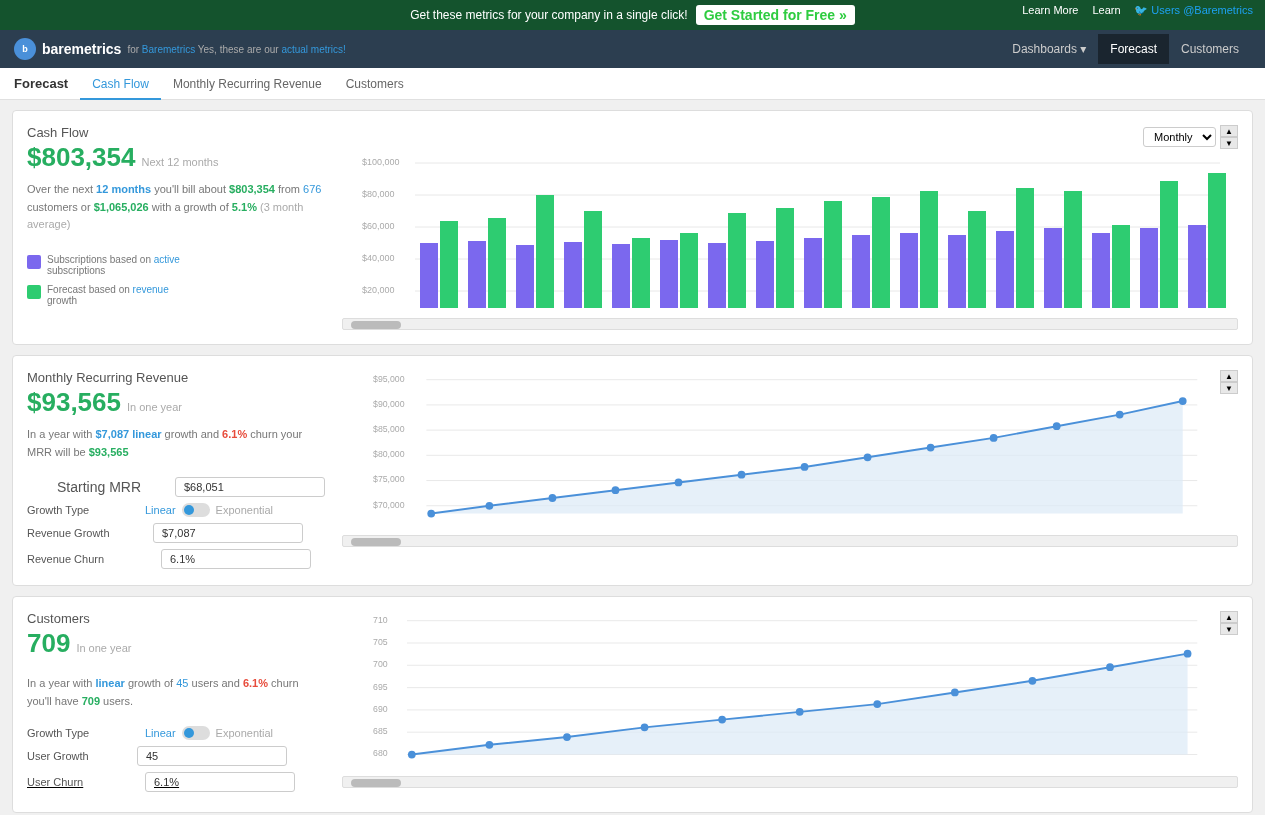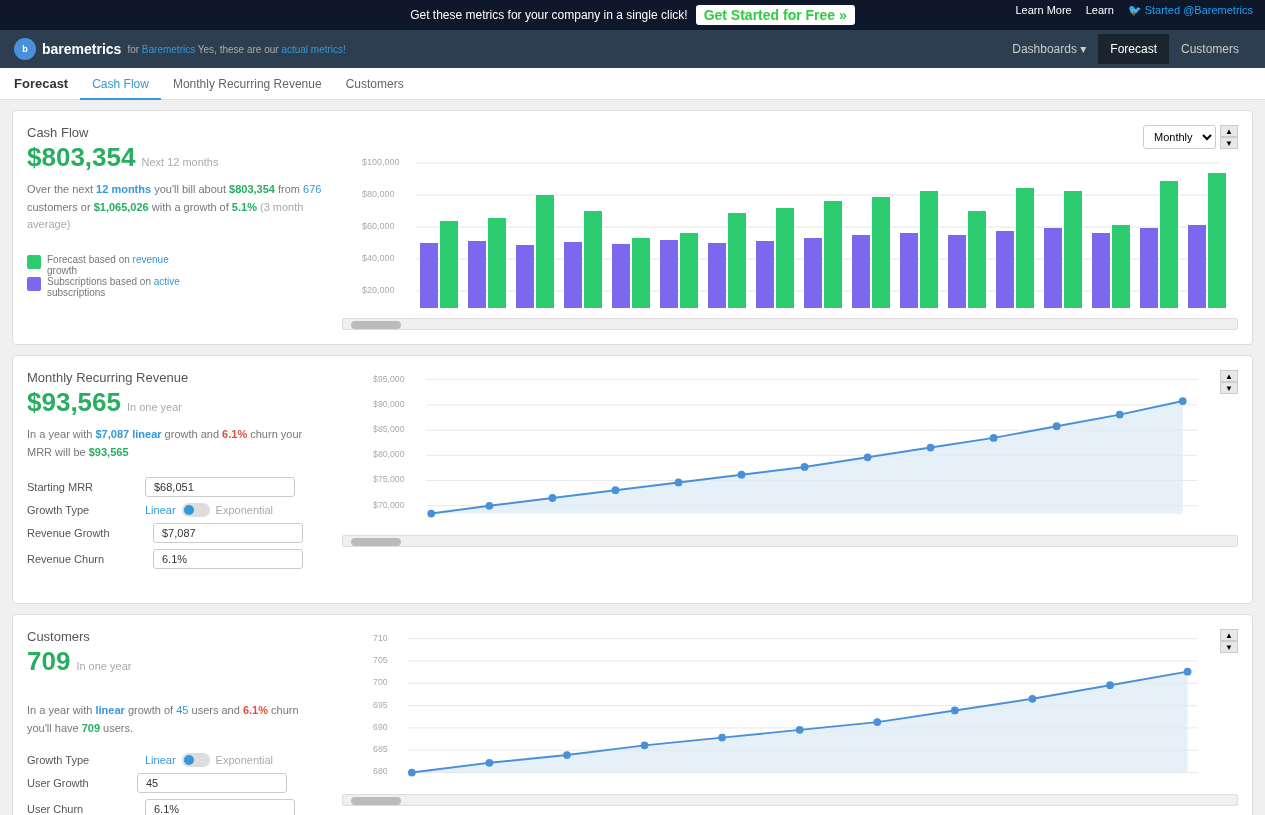--- a/index.html
+++ b/index.html
@@ -7,27 +7,27 @@
 
     
     .y-axis-label {
       font-size: 9px;
       fill: #aaa;
     }
   </style>
 </head>
 <body>
 
-<div style="background:#0f172a;color:#fff;text-align:center;padding:5px 1px;font-size:12px;position:relative;display:flex;align-items:center;justify-content:center;gap:8px;">
+<div style="background:#14532d;color:#fff;text-align:center;padding:5px 1px;font-size:12px;position:relative;display:flex;align-items:center;justify-content:center;gap:8px;">
   <span>Get these metrics for your company in a single click!</span>
   <a style="background:#fff;color:#2ecc40;border-radius:3px;padding:2px 8px;text-decoration:none;font-size:14px;font-weight:bold;">Get Started for Free »</a>
   <div style="position:absolute;right:12px;top:4px;display:flex;gap:14px;font-size:11px;">
     <span style="cursor:pointer;">Learn More</span>
     <span style="cursor:pointer;">Learn</span>
-    <span style="cursor:pointer;color:#1da1f2;">🐦 Started @Baremetrics</span>
+    <span style="cursor:pointer;color:#1da1f2;">🐦 Users @Baremetrics</span>
   </div>
 </div>
 
 <div style="background:#2c3e50;display:flex;align-items:center;justify-content:space-between;padding:0 14px;height:38px;">
   <div style="display:flex;align-items:center;gap:6px;">
     <div style="width:22px;height:22px;background:#4a90d9;border-radius:50%;display:flex;align-items:center;justify-content:center;color:#fff;font-size:9px;font-weight:bold;">b</div>
     <span style="color:#fff;font-weight:bold;font-size:14px;">baremetrics</span>
     <span style="color:#aaa;font-size:10px;">for <a style="color:#3498db;text-decoration:none;">Baremetrics</a> Yes, these are our <a style="color:#3498db;text-decoration:none;">actual metrics!</a></span>
   </div>
   <div style="display:flex;align-items:center;">
@@ -50,32 +50,32 @@
     <div style="min-width:315px;max-width:315px;padding-right:16px;">
       <div style="color:#555;font-size:13px;margin-bottom:2px;">Cash Flow</div>
       <div style="display:flex;align-items:baseline;gap:6px;">
         <span style="font-size:26px;font-weight:bold;color:#27ae60;">$803,354</span>
         <span style="color:#aaa;font-size:11px;">Next 12 months</span>
       </div>
       <div style="color:#777;font-size:11px;margin-top:8px;line-height:1.6;">
         Over the next <span style="color:#3498db;font-weight:bold;">12 months</span> you'll bill about <span style="color:#27ae60;font-weight:bold;">$803,354</span> from <span style="color:#3498db;">676</span> customers or <span style="color:#27ae60;font-weight:bold;">$1,065,026</span> with a growth of <span style="color:#27ae60;font-weight:bold;">5.1%</span> <span style="color:#aaa;">(3 month average)</span>
       </div>
       <div style="margin-top:20px;">
+        <div style="display:flex;align-items:flex-start;gap:6px;margin-bottom:8px;font-size:10px;color:#777;">
+          <div style="width:14px;height:14px;background:#7b68ee;border-radius:2px;flex-shrink:0;margin-top:1px;"></div>
+          <span>Subscriptions based on <a style="color:#3498db;text-decoration:none;">active</a><br>subscriptions</span>
+        </div>
         <div style="display:flex;align-items:flex-start;gap:6px;font-size:10px;color:#777;">
           <div style="width:14px;height:14px;background:#2ecc71;border-radius:2px;flex-shrink:0;margin-top:1px;"></div>
           <span>Forecast based on <a style="color:#3498db;text-decoration:none;">revenue</a><br>growth</span>
         </div>
-        <div style="display:flex;align-items:flex-start;gap:6px;margin-bottom:8px;font-size:10px;color:#777;">
-          <div style="width:14px;height:14px;background:#7b68ee;border-radius:2px;flex-shrink:0;margin-top:1px;"></div>
-          <span>Subscriptions based on <a style="color:#3498db;text-decoration:none;">active</a><br>subscriptions</span>
-        </div>
       </div>
     </div>
     <div style="flex:1;position:relative;">
-      <div style="display:flex;justify-content:flex-end;margin-bottom:4px;gap:4px;">
+      <div style="display:flex;justify-content:flex-end;margin-bottom:4px;gap:4px;align-items:center;">
         <select style="border:1px solid #ccc;border-radius:3px;padding:2px 6px;font-size:11px;background:#fff;cursor:pointer;">
           <option>Monthly</option>
         </select>
         <div style="display:flex;flex-direction:column;">
           <div style="width:18px;height:12px;background:#e8e8e8;display:flex;align-items:center;justify-content:center;font-size:8px;cursor:pointer;border:1px solid #ccc;">▲</div>
           <div style="width:18px;height:12px;background:#e8e8e8;display:flex;align-items:center;justify-content:center;font-size:8px;cursor:pointer;border:1px solid #ccc;">▼</div>
         </div>
       </div>
       <div style="position:relative;">
         <svg width="100%" height="160" viewBox="0 0 860 160">
@@ -156,38 +156,38 @@
       <div style="color:#555;font-size:13px;margin-bottom:2px;">Monthly Recurring Revenue</div>
       <div style="display:flex;align-items:baseline;gap:6px;">
         <span style="font-size:26px;font-weight:bold;color:#27ae60;">$93,565</span>
         <span style="color:#aaa;font-size:11px;">In one year</span>
       </div>
       <div style="color:#777;font-size:11px;margin-top:8px;line-height:1.6;">
         In a year with <span style="color:#3498db;font-weight:bold;">$7,087 linear</span> growth and <span style="color:#e74c3c;font-weight:bold;">6.1%</span> churn your MRR will be <span style="color:#27ae60;font-weight:bold;">$93,565</span>
       </div>
       <div style="margin-top:16px;">
         <div style="display:flex;align-items:center;margin-bottom:6px;gap:8px;">
-          <span style="min-width:110px;font-size:11px;color:#555;">Starting MRR</span>
+          <span style="min-width:110px;font-size:14px;color:#555;margin-left:30px;">Starting MRR</span>
           <input value="$68,051" style="border: 1px solid rgb(204, 204, 204); border-radius: 3px; padding: 3px 8px; font-size: 11px; width: 150px; color: rgb(51, 51, 51);">
         </div>
         <div style="display:flex;align-items:center;margin-bottom:6px;gap:8px;">
           <span style="min-width:110px;font-size:11px;color:#555;">Growth Type</span>
           <div style="display:flex;align-items:center;gap:6px;font-size:11px;">
             <span style="color:#3498db;cursor:pointer;">Linear</span>
             <div style="width:28px;height:14px;background:#ddd;border-radius:7px;position:relative;cursor:pointer;">
               <div style="position:absolute;left:2px;top:2px;width:10px;height:10px;background:#3498db;border-radius:50%;"></div>
             </div>
             <span style="color:#aaa;cursor:pointer;">Exponential</span>
           </div>
         </div>
         <div style="display:flex;align-items:center;margin-bottom:6px;gap:16px;">
           <span style="min-width:110px;font-size:11px;color:#555;">Revenue Growth</span>
           <input value="$7,087" style="border: 1px solid rgb(204, 204, 204); border-radius: 3px; padding: 3px 8px; font-size: 11px; width: 150px; color: rgb(51, 51, 51);">
         </div>
-        <div style="display:flex;align-items:center;margin-bottom:20px;gap:16px;">
+        <div style="display:flex;align-items:center;margin-bottom:2px;gap:24px;">
           <span style="min-width:110px;font-size:11px;color:#555;">Revenue Churn</span>
           <input value="6.1%" style="border: 1px solid rgb(204, 204, 204); border-radius: 3px; padding: 3px 8px; font-size: 11px; width: 150px; color: rgb(51, 51, 51);">
         </div>
       </div>
     </div>
     <div style="flex:1;position:relative;">
       <div style="display:flex;flex-direction:column;position:absolute;right:0;top:0;z-index:2;">
         <div style="width:18px;height:12px;background:#e8e8e8;display:flex;align-items:center;justify-content:center;font-size:8px;cursor:pointer;border:1px solid #ccc;">▲</div>
         <div style="width:18px;height:12px;background:#e8e8e8;display:flex;align-items:center;justify-content:center;font-size:8px;cursor:pointer;border:1px solid #ccc;">▼</div>
       </div>
@@ -231,39 +231,39 @@
     </div>
   </div>
 
   <div style="background:#fff;border:1px solid #ddd;border-radius:4px;padding:14px;display:flex;gap:0;position:relative;">
     <div style="min-width:315px;max-width:315px;padding-right:16px;">
       <div style="color:#555;font-size:13px;margin-bottom:2px;">Customers</div>
       <div style="display:flex;align-items:baseline;gap:6px;">
         <span style="font-size:26px;font-weight:bold;color:#27ae60;">709</span>
         <span style="color:#aaa;font-size:11px;">In one year</span>
       </div>
-      <div style="color:#777;font-size:11px;margin-top:25px;line-height:1.6;">
+      <div style="color:#777;font-size:11px;margin-top:16px;line-height:1.6;">
         In a year with <span style="color:#3498db;font-weight:bold;">linear</span> growth of <span style="color:#3498db;">45</span> users and <span style="color:#e74c3c;font-weight:bold;">6.1%</span> churn you'll have <span style="color:#27ae60;font-weight:bold;">709</span> users.
       </div>
       <div style="margin-top:16px;">
         <div style="display:flex;align-items:center;margin-bottom:6px;gap:8px;">
           <span style="min-width:110px;font-size:11px;color:#555;">Growth Type</span>
           <div style="display:flex;align-items:center;gap:6px;font-size:11px;">
             <span style="color:#3498db;cursor:pointer;">Linear</span>
             <div style="width:28px;height:14px;background:#ddd;border-radius:7px;position:relative;cursor:pointer;">
               <div style="position:absolute;left:2px;top:2px;width:10px;height:10px;background:#3498db;border-radius:50%;"></div>
             </div>
             <span style="color:#aaa;cursor:pointer;">Exponential</span>
           </div>
         </div>
         <div style="display:flex;align-items:center;margin-bottom:6px;gap:0;">
           <span style="min-width:110px;font-size:11px;color:#555;">User Growth</span>
           <input value="45" style="border: 1px solid rgb(204, 204, 204); border-radius: 3px; padding: 3px 8px; font-size: 11px; width: 150px; color: rgb(51, 51, 51);">
         </div>
-        <div style="display:flex;align-items:center;margin-bottom:6px;gap:8px;">
+        <div style="display:flex;align-items:center;margin-bottom:6px;gap:8px;text-decoration:underline;">
           <span style="min-width:110px;font-size:11px;color:#555;">User Churn</span>
           <input value="6.1%" style="border: 1px solid rgb(204, 204, 204); border-radius: 3px; padding: 3px 8px; font-size: 11px; width: 150px; color: rgb(51, 51, 51);">
         </div>
       </div>
     </div>
     <div style="flex:1;position:relative;">
       <div style="display:flex;flex-direction:column;position:absolute;right:0;top:0;z-index:2;">
         <div style="width:18px;height:12px;background:#e8e8e8;display:flex;align-items:center;justify-content:center;font-size:8px;cursor:pointer;border:1px solid #ccc;">▲</div>
         <div style="width:18px;height:12px;background:#e8e8e8;display:flex;align-items:center;justify-content:center;font-size:8px;cursor:pointer;border:1px solid #ccc;">▼</div>
       </div>

